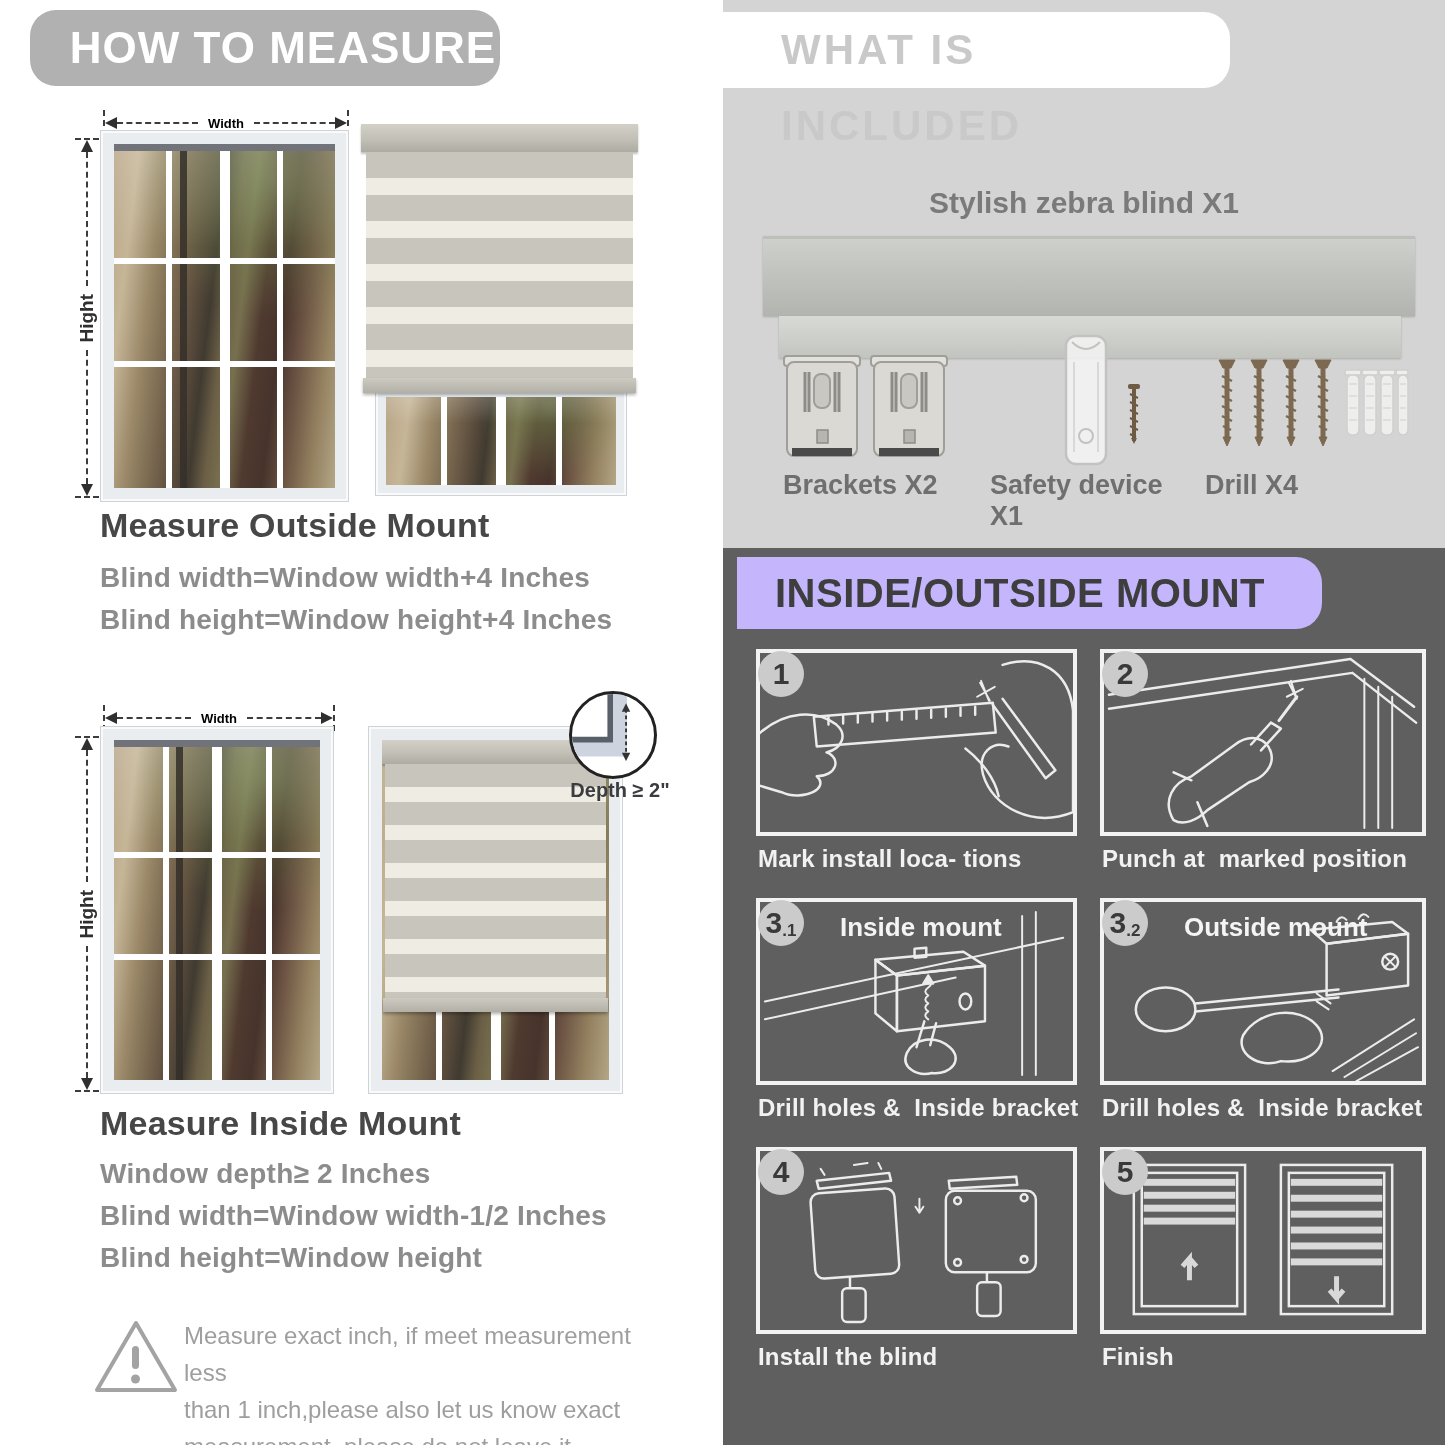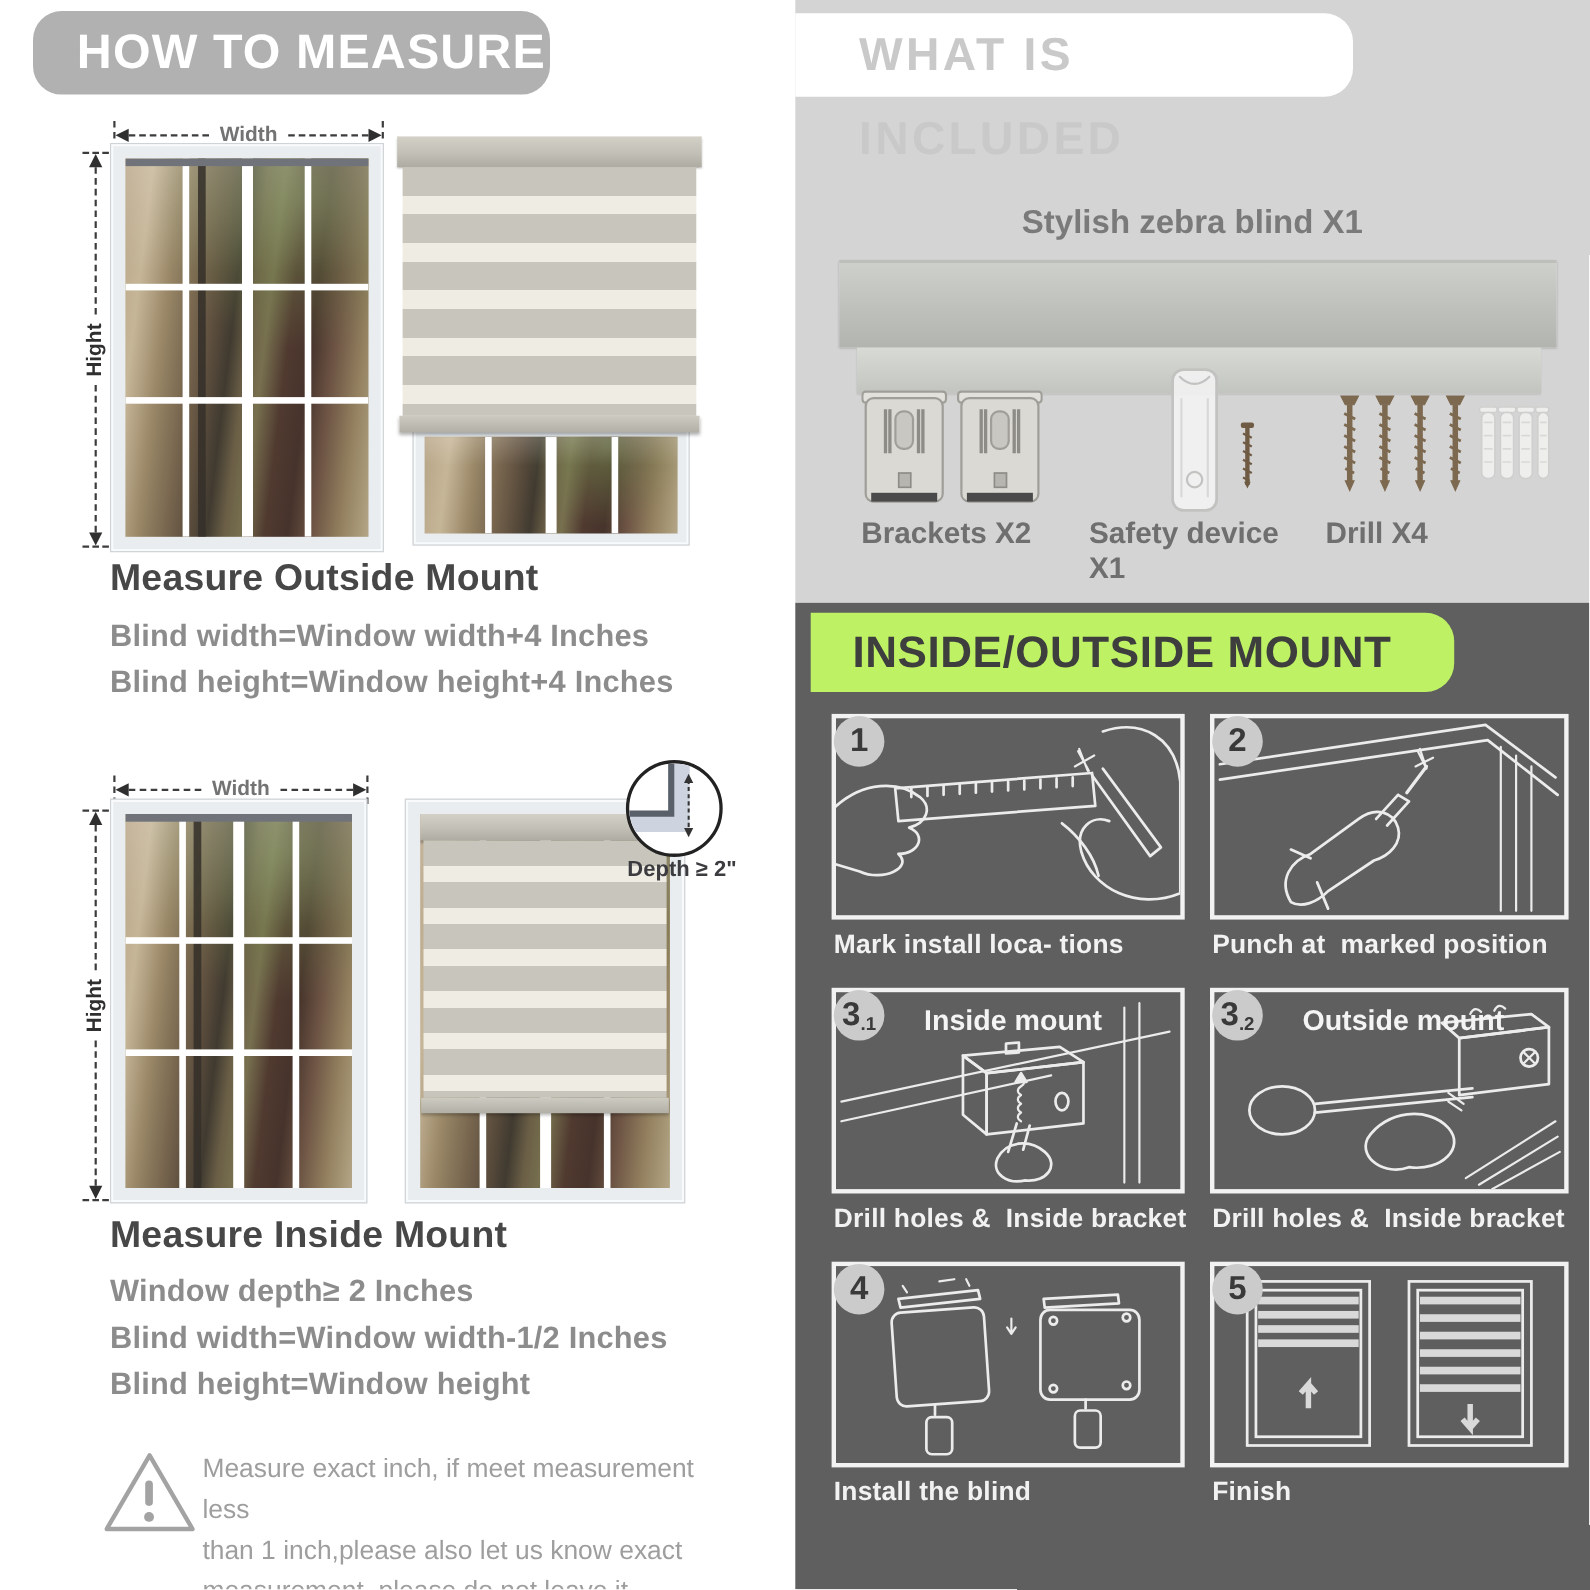--- a/index.html
+++ b/index.html
@@ -9,36 +9,36 @@
 
   
   .hdr-left{left:30px;top:10px;width:470px;height:76px;background:#b1b1b1;border-radius:26px;
             color:#ffffff;font-size:44px;font-weight:bold;line-height:76px;padding-left:36px;
             letter-spacing:1px;box-sizing:border-box;text-align:center;}
   .right-bg{left:723px;top:0;width:722px;height:548px;background:#d4d4d4;}
   .hdr-right{left:723px;top:12px;width:507px;height:76px;background:#ffffff;border-radius:0 26px 26px 0;
              color:#c9c9c9;font-size:42px;font-weight:bold;line-height:76px;padding-left:58px;
              letter-spacing:3px;box-sizing:border-box;}
   .dark-bg{left:723px;top:548px;width:722px;height:897px;background:#5f5f5f;}
-  .hdr-dark{left:737px;top:557px;width:585px;height:72px;background:#bef264;border-radius:0 26px 26px 0;
+  .hdr-dark{left:737px;top:557px;width:585px;height:72px;background:#c4b5fd;border-radius:0 26px 26px 0;
             color:#3e3e3e;font-size:40px;font-weight:bold;line-height:72px;padding-left:38px;
             letter-spacing:.5px;box-sizing:border-box;}
 
   
   .h2{font-size:34px;font-weight:bold;color:#474747;letter-spacing:.2px;}
   .sub{font-size:28px;font-weight:bold;color:#8c8c8c;letter-spacing:.2px;}
   .warn-line{font-size:24px;color:#9e9e9e;line-height:37px;}
 
   
   .dimh{display:flex;align-items:center;}
   .dimh .cap{width:0;height:26px;border-left:2px dashed #3c3c3c;}
   .dimh .dash{flex:1;height:0;border-top:2px dashed #3c3c3c;}
   .dimh .ah-l{width:0;height:0;border-top:6px solid transparent;border-bottom:6px solid transparent;border-right:12px solid #2f2f2f;}
   .dimh .ah-r{width:0;height:0;border-top:6px solid transparent;border-bottom:6px solid transparent;border-left:12px solid #2f2f2f;}
-  .dimh .lbl{padding:0 10px;font-size:19px;font-weight:bold;color:#737373;}
+  .dimh .lbl{padding:0 10px;font-size:13px;font-weight:bold;color:#000000;}
   .dimv{display:flex;flex-direction:column;align-items:center;}
   .dimv .cap{height:0;width:24px;border-top:2px dashed #3c3c3c;}
   .dimv .dash{flex:1;width:0;border-left:2px dashed #3c3c3c;}
   .dimv .av-u{width:0;height:0;border-left:6px solid transparent;border-right:6px solid transparent;border-bottom:12px solid #2f2f2f;}
   .dimv .av-d{width:0;height:0;border-left:6px solid transparent;border-right:6px solid transparent;border-top:12px solid #2f2f2f;}
   .dimv .lbl{writing-mode:vertical-rl;transform:rotate(180deg);font-size:19px;font-weight:bold;color:#2f2f2f;padding:8px 0;}
 
   
   .win{position:absolute;background:#e9edf0;border:1px solid #cfd3d6;box-shadow:inset 0 0 0 2px #f8fafc;}
   .win .ph{position:absolute;inset:13px;overflow:hidden;

